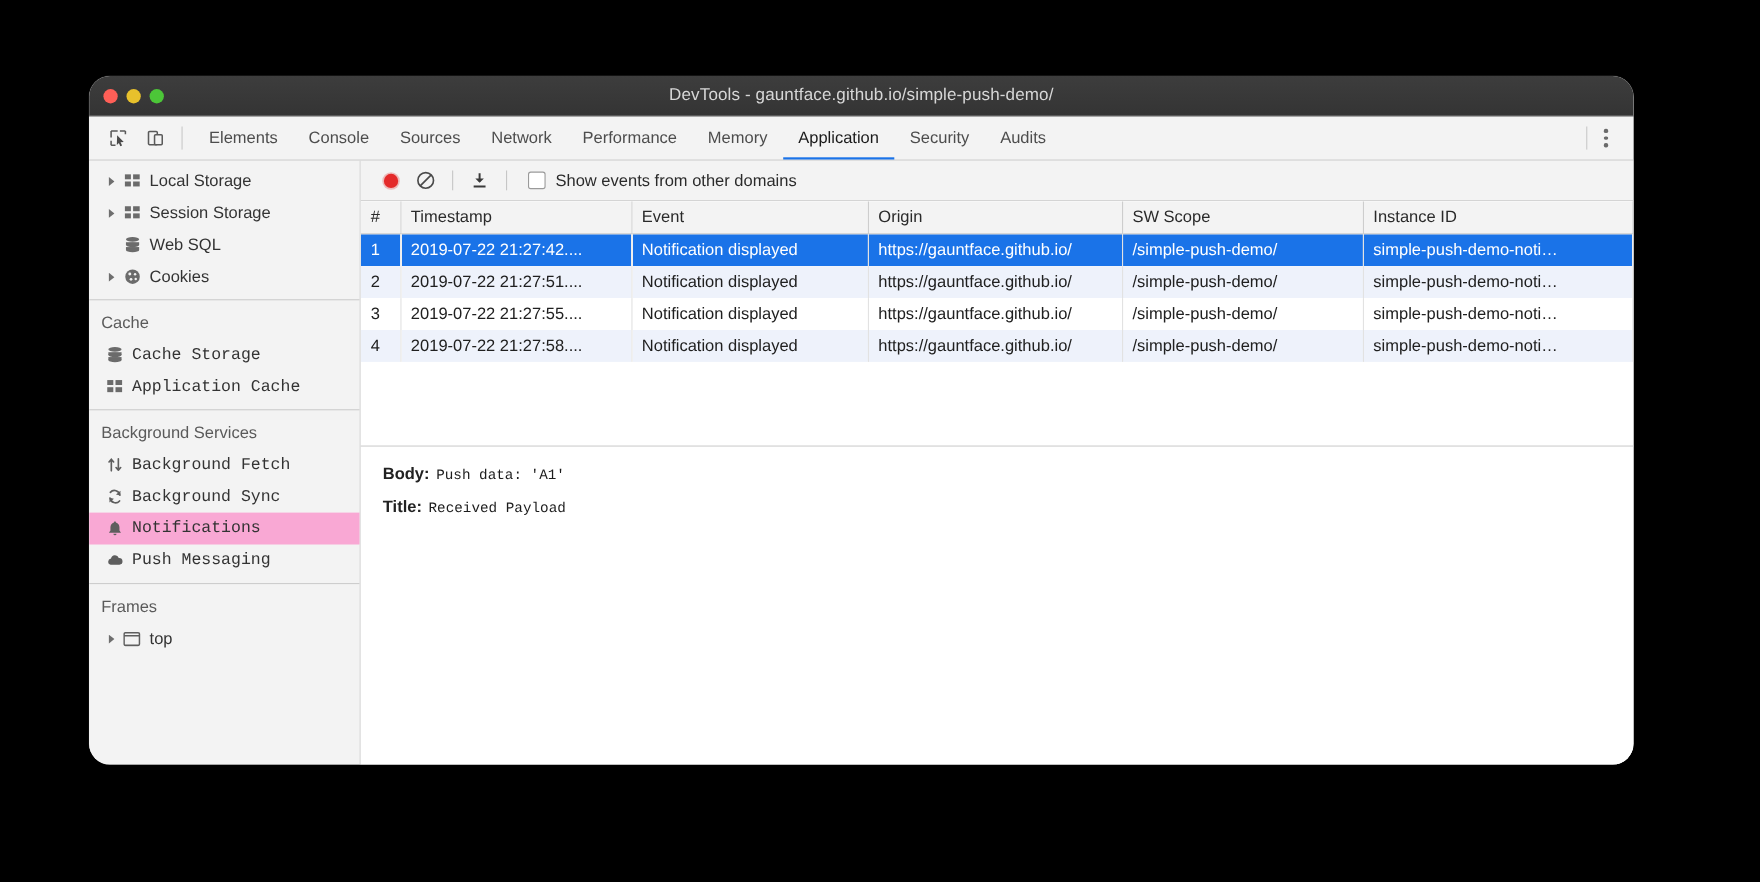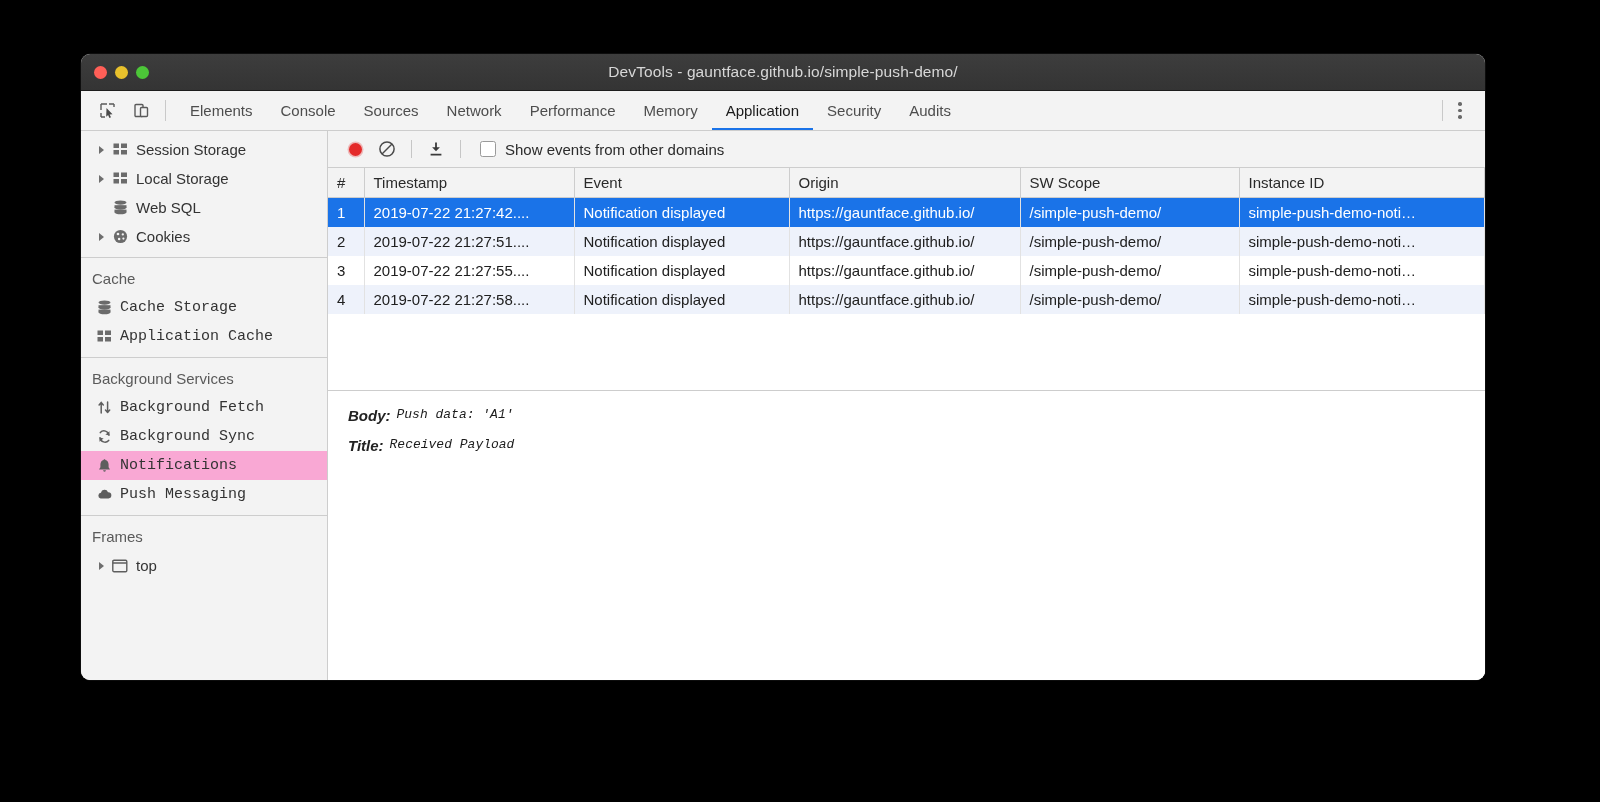--- a/index.html
+++ b/index.html
@@ -7,24 +7,24 @@
     width: 1600px; height: 802px;
     background: #000000;
     overflow: hidden;
     font-family: "Liberation Sans", sans-serif;
     -webkit-font-smoothing: antialiased;
   }
 
   
   .window {
     position: absolute;
-    left: 81px; top: 54px;
+    left: 81px; top: 69px;
     width: 1404px; height: 626px;
     background: #ffffff;
-    border-radius: 9px;
+    border-radius: 19px;
     box-shadow: 0 0 0 0.5px rgba(255,255,255,0.10);
     overflow: hidden;
     display: flex;
     flex-direction: column;
   }
 
   
   .titlebar {
     position: relative;
     height: 36px;
@@ -300,24 +300,23 @@
 
   
   .detail {
     flex: 1;
     background: #ffffff;
     padding: 16px 0 0 20px;
     min-height: 0;
   }
   .detail-row {
     display: flex;
-    align-items: flex-start;
+    align-items: flex-end;
     margin-bottom: 13px;
     white-space: nowrap;
-    font-style: italic;
   }
   .detail-key {
     font-size: 15px;
     font-weight: bold;
     color: #222222;
     margin-right: 6px;
   }
   .detail-val {
     font-family: "Liberation Mono", monospace;
     font-size: 13px;
@@ -386,36 +385,36 @@
             <i class="tri"></i>
           </span>
         <span class="tree-icon">
           <svg width="15" height="13" viewBox="0 0 15 13">
             <rect x="0.5" y="0.5" width="5.5" height="4.5" fill="#6b6b6b"></rect>
             <rect x="8" y="0.5" width="6" height="4.5" fill="#6b6b6b"></rect>
             <rect x="0.5" y="7" width="5.5" height="4.5" fill="#6b6b6b"></rect>
             <rect x="8" y="7" width="6" height="4.5" fill="#6b6b6b"></rect>
           </svg>
         </span>
-        <span class="tree-label">Session Storage</span>
+        <span class="tree-label">Local Storage</span>
       </div>
 
       <div class="tree-row">
         <span class="twisty">
             <i class="tri"></i>
           </span>
         <span class="tree-icon">
           <svg width="15" height="13" viewBox="0 0 15 13">
             <rect x="0.5" y="0.5" width="5.5" height="4.5" fill="#6b6b6b"></rect>
             <rect x="8" y="0.5" width="6" height="4.5" fill="#6b6b6b"></rect>
             <rect x="0.5" y="7" width="5.5" height="4.5" fill="#6b6b6b"></rect>
             <rect x="8" y="7" width="6" height="4.5" fill="#6b6b6b"></rect>
           </svg>
         </span>
-        <span class="tree-label">Local Storage</span>
+        <span class="tree-label">Session Storage</span>
       </div>
 
 
       <div class="tree-row">
         <span class="twisty empty">
             <i class="tri"></i>
           </span>
         <span class="tree-icon">
           <svg width="15" height="15" viewBox="0 0 15 15">
             <ellipse cx="7.5" cy="2.6" rx="6" ry="2.1" fill="#6b6b6b"></ellipse>

